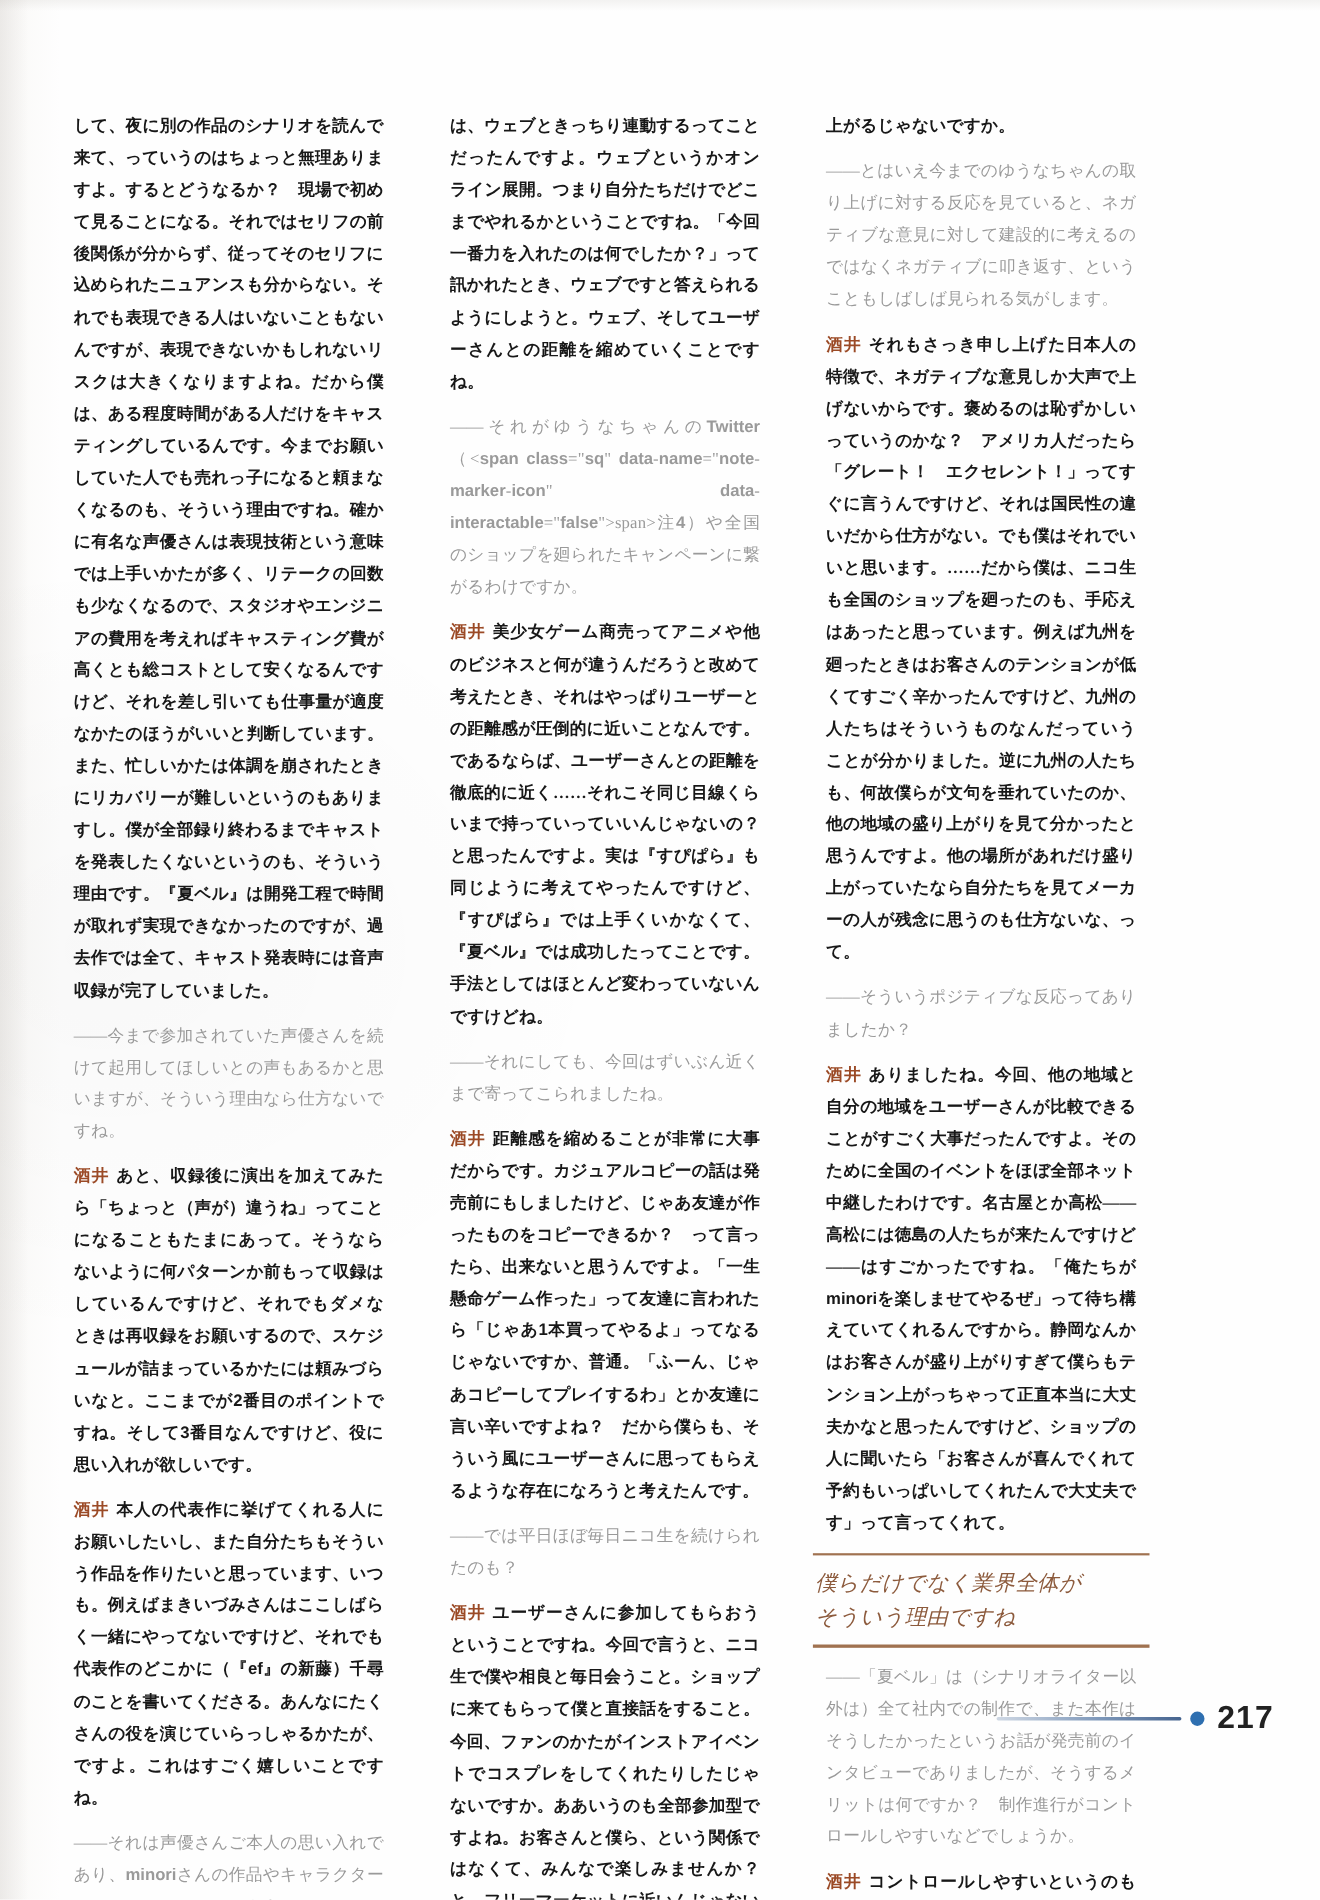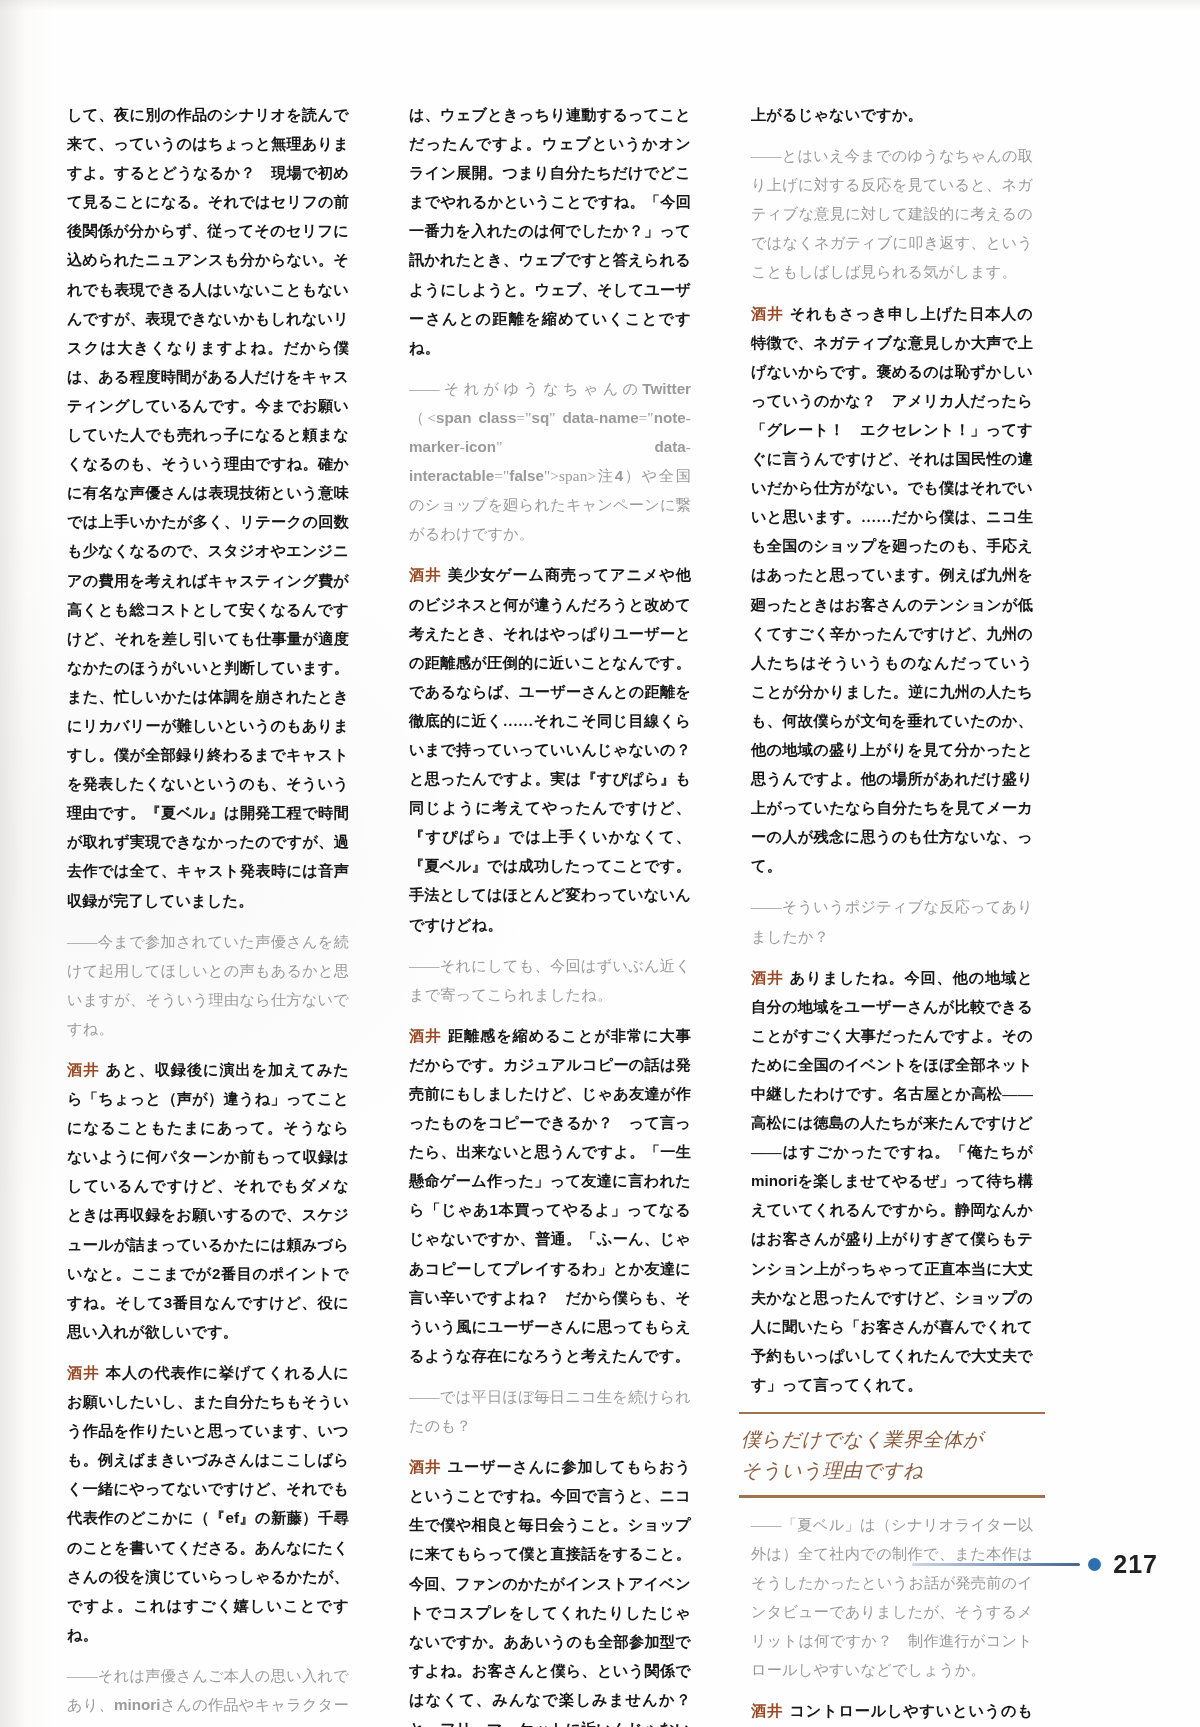--- a/index.html
+++ b/index.html
@@ -114,21 +114,21 @@
   }
   #folio .dot {
     width: 13px;
     height: 13px;
     border-radius: 50%;
     background: #2e6fb0;
     margin-left: -4px;
   }
   #folio .num {
     font-family: "Liberation Sans", "DejaVu Sans", sans-serif;
-    font-size: 25px;
+    font-size: 29px;
     font-weight: 700;
     color: #222222;
     letter-spacing: 1px;
     line-height: 1;
   }
 
   
   #gutter {
     position: absolute;
     left: 0; top: 0; bottom: 0;

